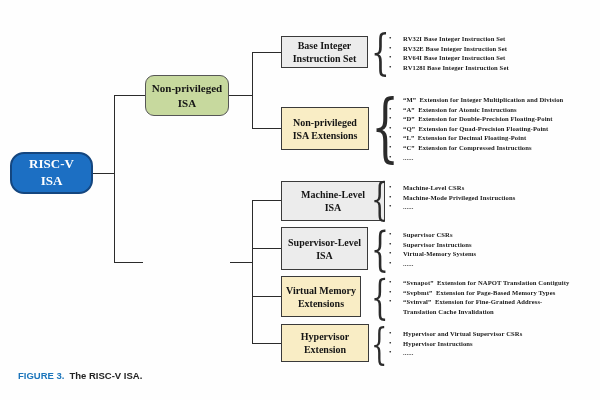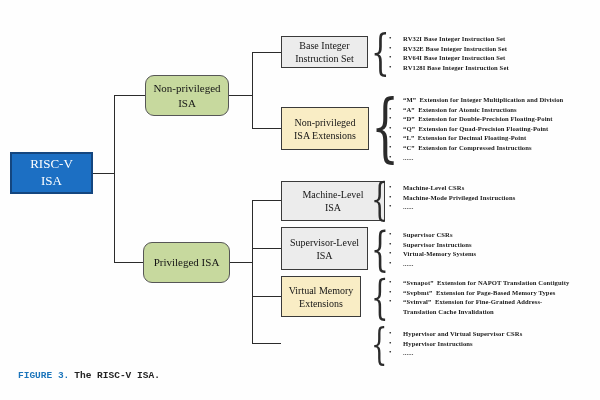--- a/index.html
+++ b/index.html
@@ -2,36 +2,36 @@
 <html><head>
 <meta charset="utf-8">
 <style>
   html,body{margin:0;padding:0;background:#fff;}
   #canvas{position:relative;width:600px;height:400px;background:#fefefe;overflow:hidden;
           font-family:"Liberation Serif", "DejaVu Serif", serif;}
   .line{position:absolute;background:#2b2b2b;}
   .hline{height:1px;}
   .vline{width:1px;}
   .box{position:absolute;display:flex;align-items:center;justify-content:center;
-       text-align:center;font-weight:normal;white-space:pre-line;color:#151515;box-sizing:border-box;}
-  .root{background:#1c6fc3;border:2px solid #14467f;color:#fff;border-radius:0;
+       text-align:center;font-weight:bold;white-space:pre-line;color:#151515;box-sizing:border-box;}
+  .root{background:#1c6fc3;border:2px solid #14467f;color:#fff;border-radius:14px;
         font-size:13px;line-height:1.3;}
   .green{background:#c7d99e;border:1.5px solid #565656;border-radius:9px;
          font-size:11px;line-height:1.3;}
   .gray{background:#ececec;border:1.4px solid #3a3a3a;font-size:10px;line-height:1.3;}
   .cream{background:#f9edc5;border:1.4px solid #3a3a3a;font-size:10px;line-height:1.3;}
   .brace{position:absolute;color:#2b2b2b;font-family:"DejaVu Serif",serif;font-weight:400;
          display:flex;align-items:center;justify-content:flex-start;
          transform:scaleX(.6);transform-origin:left center;pointer-events:none;}
   .bullets{position:absolute;display:flex;flex-direction:column;width:210px;}
   .bullet-row{display:flex;align-items:flex-start;}
   .dot{width:7px;margin-right:7px;font-size:7px;line-height:9.6px;color:#1a1a1a;flex:none;}
   .btxt{white-space:pre-wrap;font-size:6.6px;font-weight:bold;line-height:9.6px;
         color:#1a1a1a;letter-spacing:.1px;}
-  .caption{position:absolute;left:18px;top:370px;font-family:Liberation Mono, monospace;
+  .caption{position:absolute;left:18px;top:370px;font-family:Liberation Sans, sans-serif;
            font-weight:bold;font-size:9.5px;color:#232323;}
   .caption .fig{color:#1b75bb;margin-right:5px;}
 </style>
 </head>
 <body>
 
 <div id="canvas">
 
   <div class="line hline" style="left:93px;top:173px;width:21px;"></div>
   <div class="line vline" style="left:114px;top:95px;height:168px;"></div>
@@ -48,32 +48,33 @@
   <div class="line hline" style="left:252px;top:200px;width:29px;"></div>
   <div class="line hline" style="left:252px;top:248px;width:29px;"></div>
   <div class="line hline" style="left:252px;top:296px;width:29px;"></div>
   <div class="line hline" style="left:252px;top:343px;width:29px;"></div>
 
   <div class="box root" style="left:10px;top:152px;width:83px;height:42px;">RISC-V
 ISA</div>
 
   <div class="box green" style="left:145px;top:75px;width:84px;height:41px;">Non-privileged
 ISA</div>
-  <div class="box green" style="left:143px;top:242px;width:87px;height:41px;">Privileged ISA</div>
 
   <div class="box gray" style="left:281px;top:36px;width:87px;height:32px;">Base Integer
 Instruction Set</div>
   <div class="box cream" style="left:281px;top:107px;width:88px;height:43px;">Non-privileged
 ISA Extensions</div>
   <div class="box gray" style="left:281px;top:181px;width:104px;height:40px;">Machine-Level
 ISA</div>
   <div class="box gray" style="left:281px;top:227px;width:87px;height:43px;">Supervisor-Level
 ISA</div>
   <div class="box cream" style="left:281px;top:276px;width:80px;height:41px;">Virtual Memory
 Extensions</div>
+  <div class="box cream" style="left:281px;top:324px;width:88px;height:38px;">Hypervisor
+Extension</div>
 
   <div class="brace" style="left:371px;top:29px;height:47px;font-size:49px;">{</div>
   <div class="brace" style="left:371px;top:91px;height:71px;font-size:74px;">{</div>
   <div class="brace" style="left:371px;top:178px;height:43px;font-size:45px;">{</div>
   <div class="brace" style="left:371px;top:226px;height:45px;font-size:47px;">{</div>
   <div class="brace" style="left:371px;top:275px;height:44px;font-size:46px;">{</div>
   <div class="brace" style="left:371px;top:323px;height:41px;font-size:43px;">{</div>
 
   <div class="bullets" style="left:389px;top:34px;">
       <div class="bullet-row">

